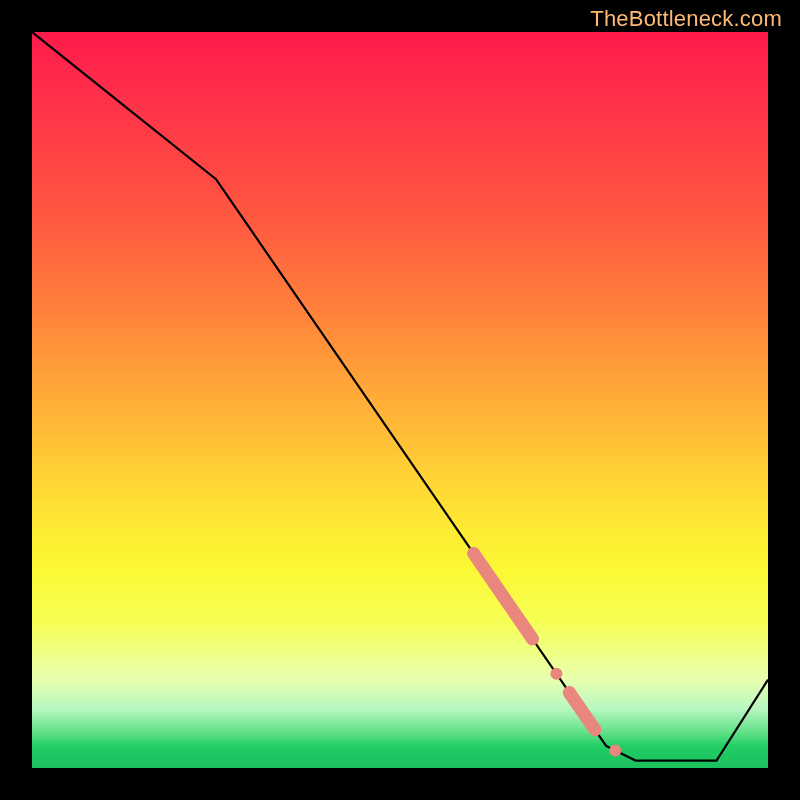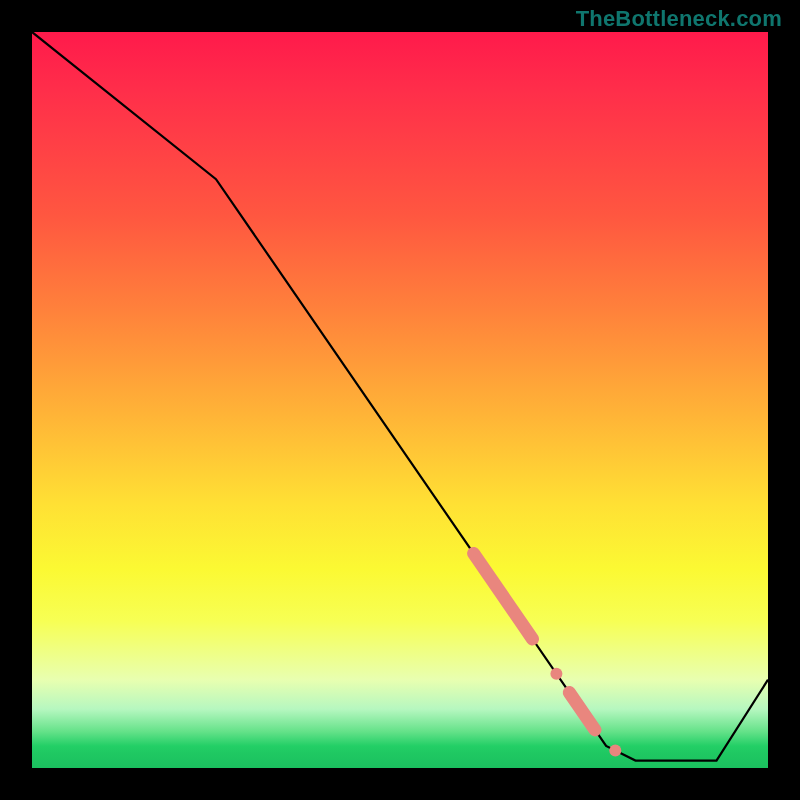--- a/index.html
+++ b/index.html
@@ -39,24 +39,24 @@
   .plot svg {
     position: absolute;
     left: 0; top: 0;
     width: 736px; height: 736px;
   }
 
   .watermark {
     position: absolute;
     top: 6px;
     right: 18px;
-    color: #0f766e;
+    color: #fdba74;
     font-size: 22px;
     letter-spacing: 0.2px;
-    font-weight: 700;
+    font-weight: 400;
   }
 </style>
 </head>
 <body>
 
 <div class="frame">
 
   <div class="plot">
     <svg viewBox="0 0 736 736">
       <path fill="none" stroke="#000" stroke-width="2.2" d="M0.0 0.0 L184.0 147.2 L574.1 713.9 L603.5 728.6 L684.5 728.6 L736.0 647.7 "></path>

